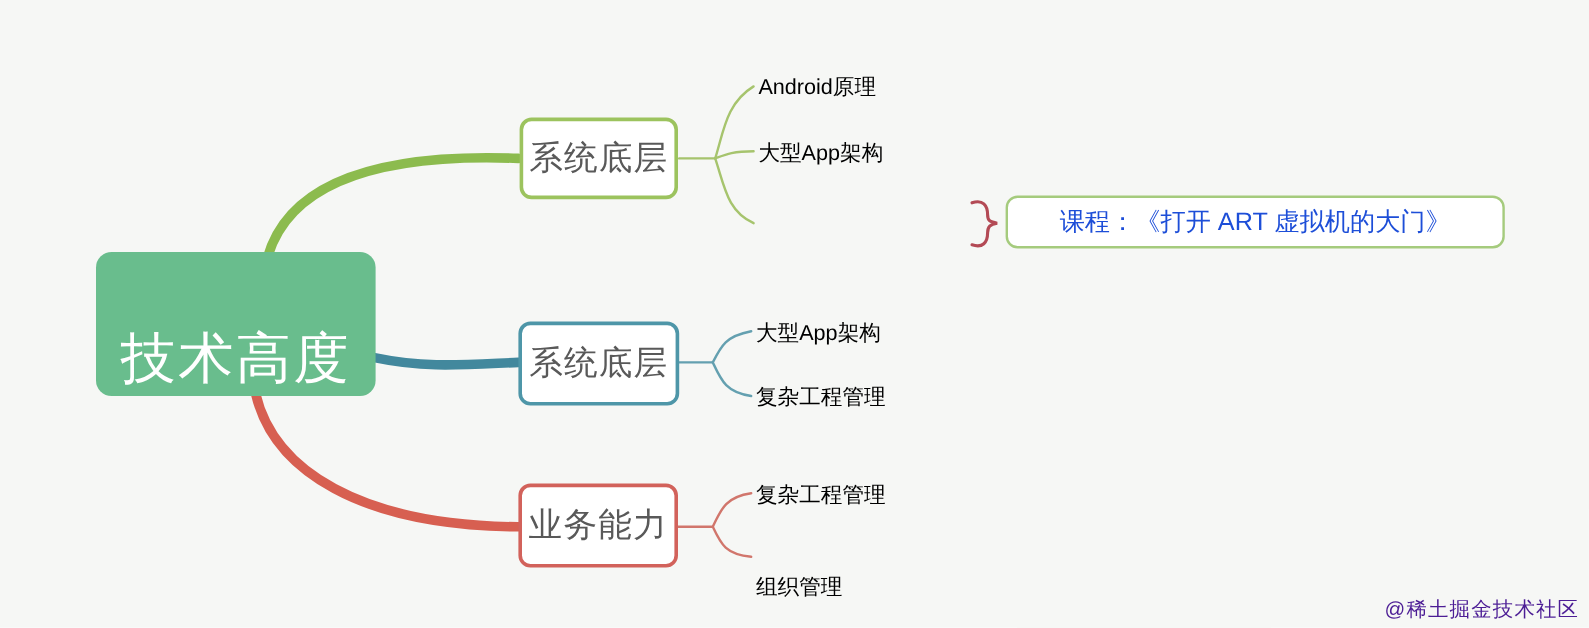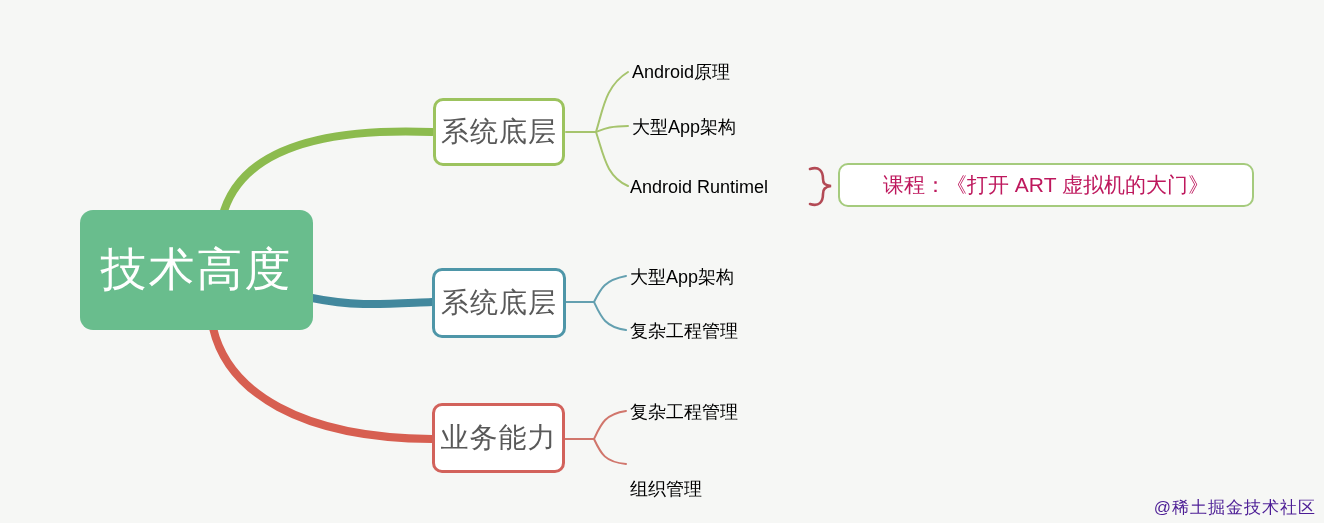--- a/index.html
+++ b/index.html
@@ -29,34 +29,35 @@
     border-radius: 10px;
   }
   .root-node {
     left: 80px; top: 210px;
     width: 233px; height: 120px;
     background: #69bd8d;
     border-radius: 13px;
     color: #ffffff;
     font-size: 46px;
     letter-spacing: 2px;
+    align-items: flex-end;
   }
   .topic-node {
     color: #595959;
     font-size: 28px;
     letter-spacing: 1px;
   }
   .topic-system   { left: 433px; top: 98px;  width: 132px; height: 68px; border: 3px solid #9cc35e; }
   .topic-arch     { left: 432px; top: 268px; width: 134px; height: 70px; border: 3px solid #4e96a8; }
   .topic-business { left: 432px; top: 403px; width: 133px; height: 70px; border: 3px solid #d2625b; font-family: Liberation Serif, serif; }
   .course-node {
     left: 838px; top: 163px;
     width: 416px; height: 44px;
     border: 2.5px solid #a5cb7d;
-    color: #be185d;
+    color: #1d4ed8;
     font-size: 21px;
     border-radius: 10px;
   }
   .leaf-label {
     position: absolute;
     color: #000000;
     font-size: 18px;
     white-space: nowrap;
     line-height: 22px;
   }
@@ -117,21 +118,20 @@
   </div>
   <div class="node topic-node topic-arch">
     <span>系统底层</span>
   </div>
   <div class="node topic-node topic-business">
     <span>业务能力</span>
   </div>
 
   <div class="leaf-label leaf-android-principle">Android原理</div>
   <div class="leaf-label leaf-linux-kernel">大型App架构</div>
-  <div class="leaf-label leaf-android-runtime">Android Runtimel</div>
 
   <div class="node course-node">
     <span>课程：《打开 ART 虚拟机的大门》</span>
   </div>
 
   <div class="leaf-label leaf-large-app-arch">大型App架构</div>
   <div class="leaf-label leaf-complex-eng">复杂工程管理</div>
 
   <div class="leaf-label leaf-large-project">复杂工程管理</div>
   <div class="leaf-label leaf-org-mgmt">组织管理</div>

